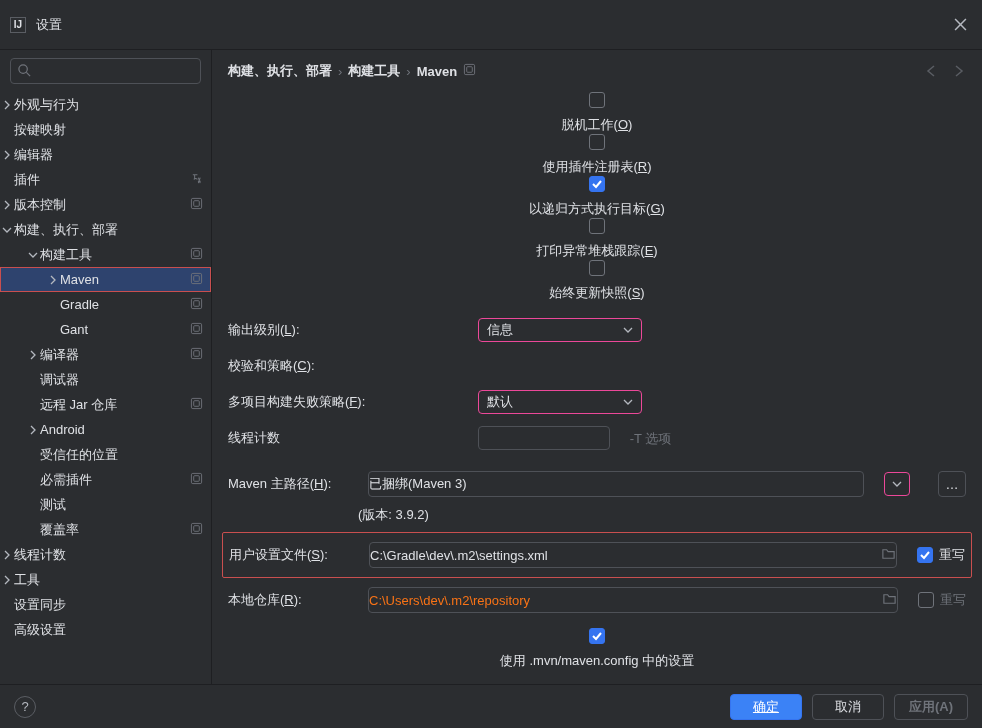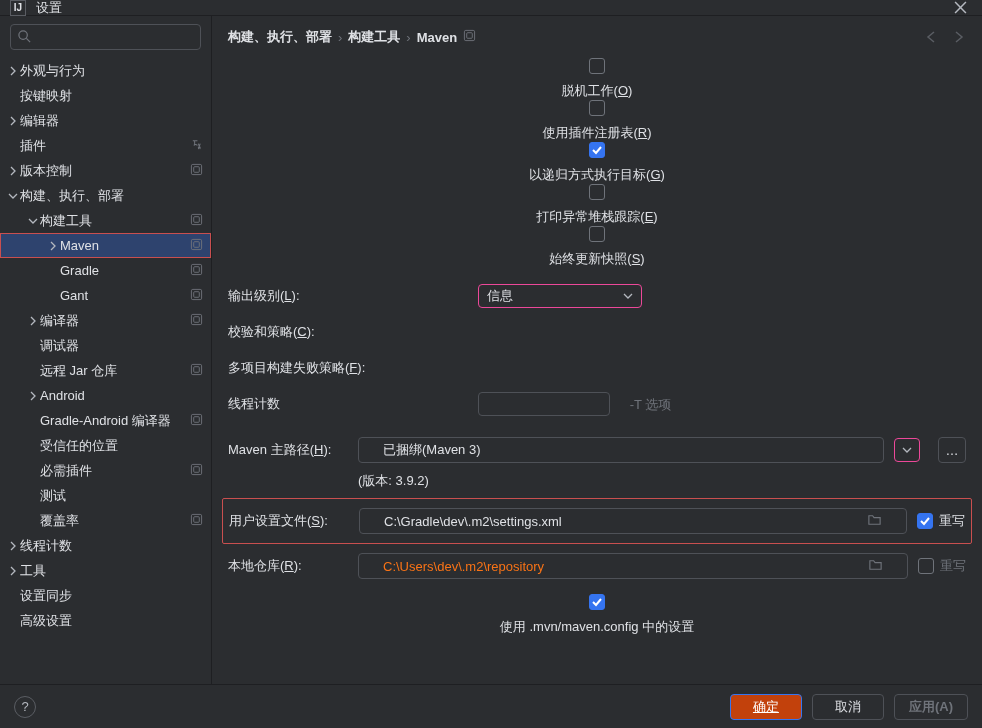--- a/index.html
+++ b/index.html
@@ -8,21 +8,21 @@
   font-size: 13px;
   background: #2b2d30;
   color: #dfe1e5;
   width: 982px;
   height: 728px;
   overflow: hidden;
   display: flex;
   flex-direction: column;
 }
 .titlebar {
-  height: 16px;
+  height: 50px;
   display: flex;
   align-items: center;
   padding: 0 10px;
   border-bottom: 1px solid #1e1f22;
 }
 .titlebar .app-icon {
   width: 16px; height: 16px;
   border: 1px solid #5a5d63;
   display: flex; align-items: center; justify-content: center;
   font-size: 10px; font-weight: bold; color: #dfe1e5;
@@ -92,21 +92,21 @@
 .tree-item .arrow {
   width: 14px; height: 14px;
   display: inline-flex;
   align-items: center; justify-content: center;
   color: #b4b8bf;
 }
 .tree-item .arrow svg { width: 10px; height: 10px; }
 .tree-item .label { flex: 1; white-space: nowrap; overflow: hidden; }
 .tree-item .tagicon { color: #6f737a; margin-left: 4px; }
 .tree-item .tagicon svg { width: 13px; height: 13px; }
-.indent0 { padding-left: 6px; align-items: center; }
+.indent0 { padding-left: 0; align-items: center; }
 .indent1 { padding-left: 26px; }
 .indent2 { padding-left: 46px; }
 
 .main {
   flex: 1;
   display: flex;
   flex-direction: column;
   overflow: hidden;
 }
 .breadcrumb-row {
@@ -190,42 +190,42 @@
 .hint { color: #6f737a; margin-left: 16px; }
 
 .pathfield {
   flex: 1;
   height: 26px;
   background: #2b2d30;
   border: 1px solid #4e5157;
   border-radius: 4px;
   display: flex;
   align-items: center;
-  padding: 0 24px;
+  padding: 0 0;
   gap: 8px;
 }
 .pathfield.disabled .ptext { color: #f97316; }
 .pathfield .ptext { flex: 1; color: #dfe1e5; }
 .pathfield .folder-icon { color: #6f737a; cursor: pointer; }
 .pathfield .folder-icon svg { width: 15px; height: 15px; }
 .ellipsis-btn {
   width: 28px; height: 26px;
   background: #2b2d30;
   border: 1px solid #4e5157;
   border-radius: 4px;
   display: flex; align-items: center; justify-content: center;
   cursor: pointer;
   color: #dfe1e5;
   margin-left: 8px;
 }
 .path-row {
   display: grid;
   grid-template-columns: 120px 1fr auto;
   align-items: center;
-  gap: 10px;
+  gap: 20px;
   min-height: 36px;
 }
 .path-row .flabel { color: #dfe1e5; }
 .override-group { display: flex; align-items: center; gap: 6px; }
 .version-row {
   padding-left: 120px;
   color: #dfe1e5;
   margin: 4px 0 8px 10px;
 }
 .highlighted-box {
@@ -259,21 +259,21 @@
   padding: 0 14px;
   border-radius: 4px;
   display: flex;
   align-items: center;
   justify-content: center;
   cursor: pointer;
   border: 1px solid #4e5157;
   background: #2b2d30;
   color: #dfe1e5;
 }
-.btn.primary { background: #c2410c; border-color: #3574f0; color: #fff; text-decoration: underline; }
+.btn.primary { background: #3b82f6; border-color: #3574f0; color: #fff; text-decoration: underline; }
 .btn.disabled { color: #6f737a; cursor: default; font-weight: bold; }
 </style>
 </head>
 <body>
 
 <div class="titlebar">
   <div class="app-icon">IJ</div>
   <div class="title">设置</div>
   <div class="close">
     <svg viewBox="0 0 12 12">
@@ -406,28 +406,20 @@
         <div class="tree-item indent1">
           <span class="arrow">
             <svg viewBox="0 0 10 10">
               <path d="M3 1 L7 5 L3 9" stroke="currentColor" fill="none" stroke-width="1.3"></path>
             </svg>
           </span>
           <span class="label">Android</span>
         </div>
         <div class="tree-item indent1">
           <span class="arrow"></span>
-          <span class="label">Gradle-Android 编译器</span>
-          <span class="tagicon"><svg viewBox="0 0 14 14">
-              <rect x="1.5" y="1.5" width="11" height="11" rx="1.5" stroke="currentColor" fill="none"></rect>
-              <rect x="4" y="4" width="6" height="6" rx="1" stroke="currentColor" fill="none"></rect>
-            </svg></span>
-        </div>
-        <div class="tree-item indent1">
-          <span class="arrow"></span>
           <span class="label">受信任的位置</span>
         </div>
         <div class="tree-item indent1">
           <span class="arrow"></span>
           <span class="label">必需插件</span>
           <span class="tagicon"><svg viewBox="0 0 14 14">
               <rect x="1.5" y="1.5" width="11" height="11" rx="1.5" stroke="currentColor" fill="none"></rect>
               <rect x="4" y="4" width="6" height="6" rx="1" stroke="currentColor" fill="none"></rect>
             </svg></span>
         </div>
@@ -528,20 +520,26 @@
           <svg viewBox="0 0 10 10">
               <path d="M1 3 L5 7 L9 3" stroke="currentColor" fill="none" stroke-width="1.3"></path>
             </svg>
         </div>
       </div>
       <div class="form-row">
         <span class="flabel"><span>校验和策略</span>(<span class="accel">C</span>):</span>
       </div>
       <div class="form-row">
         <span class="flabel"><span>多项目构建失败策略</span>(<span class="accel">F</span>):</span>
+        <div class="select">
+          <span class="sval">默认</span>
+          <svg viewBox="0 0 10 10">
+              <path d="M1 3 L5 7 L9 3" stroke="currentColor" fill="none" stroke-width="1.3"></path>
+            </svg>
+        </div>
       </div>
       <div class="form-row">
         <span class="flabel">线程计数</span>
         <div>
           <input class="txtinput" style="width: 132px;">
           <span class="hint">-T 选项</span>
         </div>
       </div>
 
       <div class="divider"></div>

